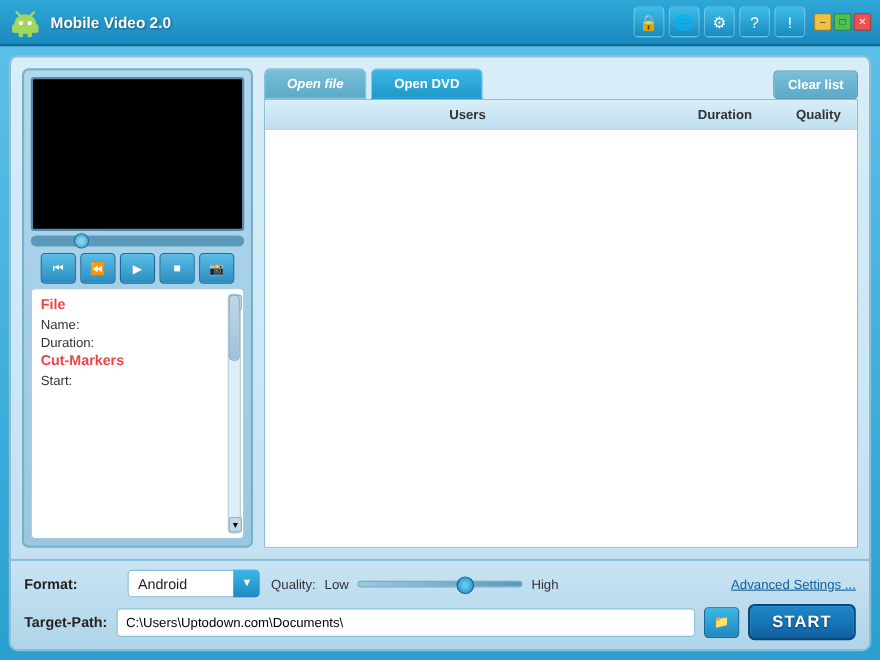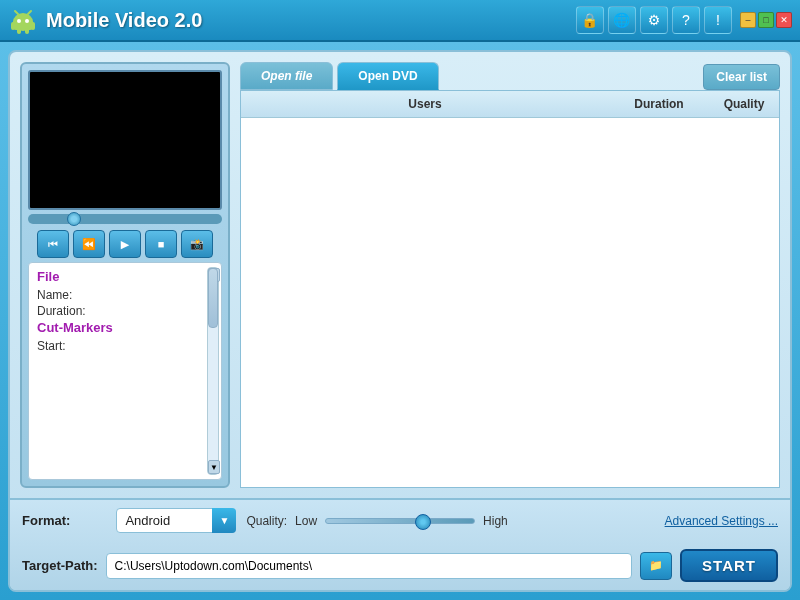--- a/index.html
+++ b/index.html
@@ -25,21 +25,21 @@
     .title-bar-logo {
       width: 30px;
       height: 30px;
       margin-right: 8px;
       display: flex;
       align-items: center;
       justify-content: center;
     }
     .title-bar-title {
       color: white;
-      font-size: 20px;
+      font-size: 14px;
       font-weight: bold;
       text-shadow: 1px 1px 2px rgba(0,0,0,0.4);
       flex: 1;
     }
     .title-bar-controls {
       display: flex;
       gap: 4px;
       align-items: center;
     }
     .title-bar-btn {
@@ -167,21 +167,21 @@
       border-radius: 4px;
       border: 1px solid #aac8da;
       padding: 6px 8px;
       overflow-y: auto;
       flex: 1;
       position: relative;
     }
     .file-info-panel h4 {
       font-weight: bold;
       font-size: 13px;
-      color: #a21caf;
+      color: #ef4444;
       margin-bottom: 4px;
     }
     .file-info-panel .info-row {
       font-size: 12px;
       color: #333;
       margin: 2px 0;
     }
     .scrollbar-track {
       position: absolute;
       right: 2px;
@@ -289,21 +289,21 @@
       background: white;
     }
 
     
     .bottom-controls {
       background: linear-gradient(180deg, #c8e4f4 0%, #b0d4e8 100%);
       border-top: 2px solid #8abfd8;
       padding: 8px 12px;
       display: flex;
       flex-direction: column;
-      gap: 16px;
+      gap: 6px;
       justify-content: space-between;
     }
     .format-row {
       display: flex;
       align-items: center;
       gap: 10px;
     }
     .label {
       font-size: 13px;
       color: #222;

